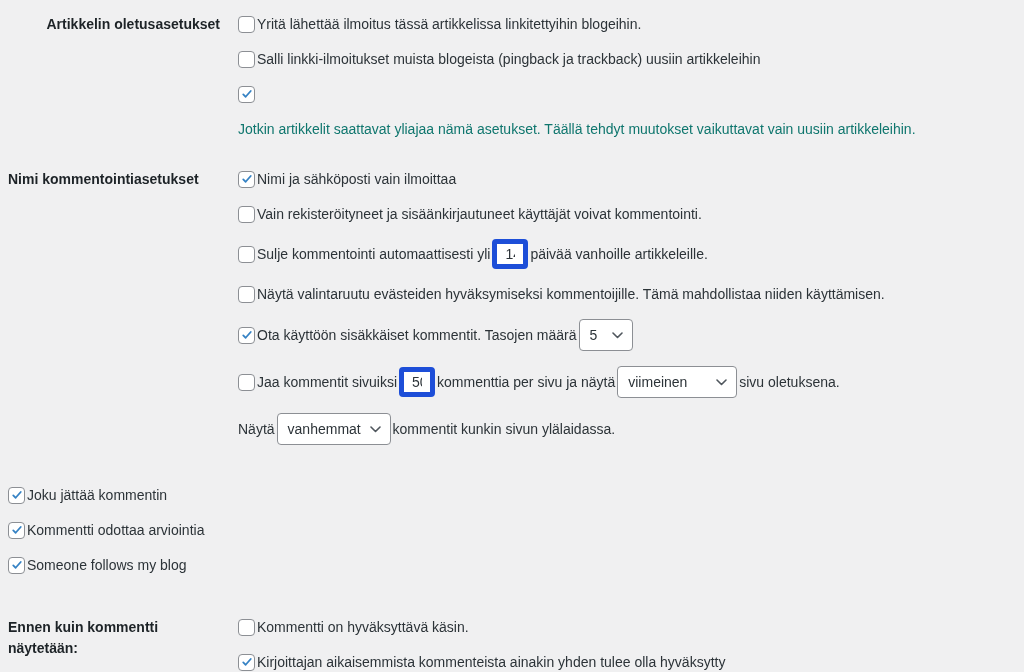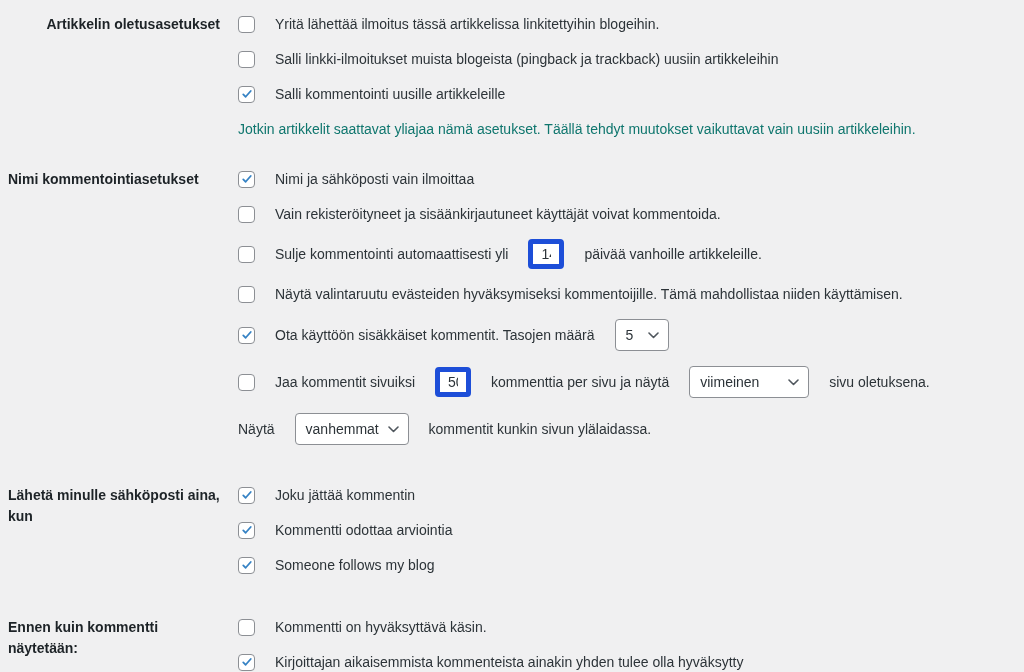--- a/index.html
+++ b/index.html
@@ -16,21 +16,21 @@
   .section.mb-2 { margin-bottom: 40px; }
   .section.mb-3 { margin-bottom: 42px; }
   .section-label {
     flex: 0 0 230px;
     font-weight: bold;
     color: #1d2327;
     line-height: 21px;
     padding-right: 18px;
   }
   .section-content { display: flex; flex-direction: column; gap: 15px; flex: 1 1 auto; }
-  .row { display: flex; align-items: center; gap: 20px; min-height: 20px; line-height: 20px; }
+  .row { display: flex; align-items: center; gap: 2px; min-height: 20px; line-height: 20px; }
   .row .txt { white-space: nowrap; }
   .note { color: #0f766e; line-height: 20px; }
   .checkbox {
     flex: none;
     width: 17px; height: 17px;
     border: 1px solid #8c8f94;
     border-radius: 4px;
     background: #ffffff;
     display: inline-flex;
     align-items: center;
@@ -85,42 +85,41 @@
           
         </span>
         <span class="txt">Salli linkki-ilmoitukset muista blogeista (pingback ja trackback) uusiin artikkeleihin</span>
       </div>
       <div class="row">
         <span class="checkbox checked">
           <svg viewBox="0 0 16 16">
               <path d="M3 8.5l3.2 3.2L13 4" stroke="#3582c4" stroke-width="2.4" fill="none" stroke-linecap="round" stroke-linejoin="round"></path>
             </svg>
         </span>
-        <span class="txt">Salli kommentointi uusille artikkeleille</span>
       </div>
       <div class="row note">Jotkin artikkelit saattavat yliajaa nämä asetukset. Täällä tehdyt muutokset vaikuttavat vain uusiin artikkeleihin.</div>
     </div>
   </div>
 
   <div class="section mb-2">
     <div class="section-label">Nimi kommentointiasetukset</div>
     <div class="section-content">
       <div class="row">
         <span class="checkbox checked">
           <svg viewBox="0 0 16 16">
               <path d="M3 8.5l3.2 3.2L13 4" stroke="#3582c4" stroke-width="2.4" fill="none" stroke-linecap="round" stroke-linejoin="round"></path>
             </svg>
         </span>
         <span class="txt">Nimi ja sähköposti vain ilmoittaa</span>
       </div>
       <div class="row">
         <span class="checkbox">
           
         </span>
-        <span class="txt">Vain rekisteröityneet ja sisäänkirjautuneet käyttäjät voivat kommentoida.</span>
+        <span class="txt">Vain rekisteröityneet ja sisäänkirjautuneet käyttäjät voivat kommentointi.</span>
       </div>
       <div class="row">
         <span class="checkbox">
           
         </span>
         <span class="txt">Sulje kommentointi automaattisesti yli</span>
         <input class="num-input" type="text" value="14" style="">
         <span class="txt">päivää vanhoille artikkeleille.</span>
       </div>
       <div class="row">
@@ -165,21 +164,20 @@
           <svg width="11" height="7" viewBox="0 0 11 7">
               <path d="M1 1l4.5 4.5L10 1" stroke="#50575e" stroke-width="1.6" fill="none" stroke-linecap="round" stroke-linejoin="round"></path>
             </svg>
         </span>
         <span class="txt">kommentit kunkin sivun ylälaidassa.</span>
       </div>
     </div>
   </div>
 
   <div class="section mb-3">
-    <div class="section-label">Lähetä minulle sähköposti aina, kun</div>
     <div class="section-content">
       <div class="row">
         <span class="checkbox checked">
           <svg viewBox="0 0 16 16">
               <path d="M3 8.5l3.2 3.2L13 4" stroke="#3582c4" stroke-width="2.4" fill="none" stroke-linecap="round" stroke-linejoin="round"></path>
             </svg>
         </span>
         <span class="txt">Joku jättää kommentin</span>
       </div>
       <div class="row">

